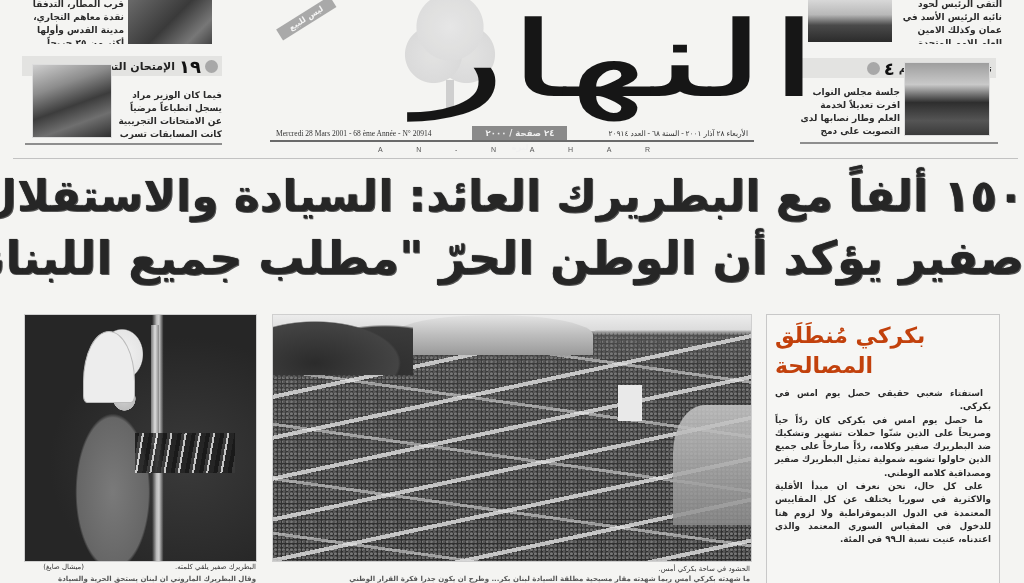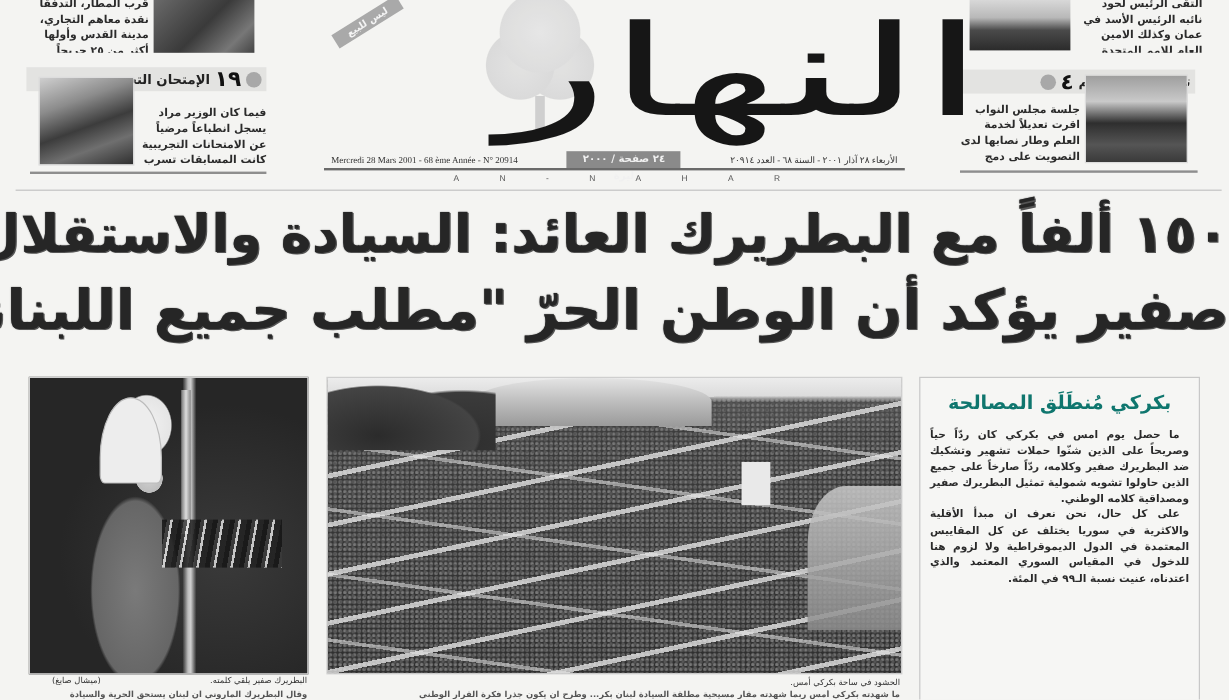--- a/index.html
+++ b/index.html
@@ -97,22 +97,22 @@
   }
   .crowd-hills { background: linear-gradient(180deg, #e4e4e4 0%, #bdbdbd 50%, #9a9a9a 100%); }
 
   .caption { font-size: 7px; color: #333; }
 
   
   .article-box {
     border: 1px solid #c8c8c8; background: #f6f6f4;
   }
   .article-title {
-    font-family: "DejaVu Sans", sans-serif; font-weight: bold; font-size: 16px;
-    color: #0f766e; direction: rtl; text-align: center; line-height: 30px;
+    font-family: "DejaVu Sans", sans-serif; font-weight: bold; font-size: 22px;
+    color: #c2410c; direction: rtl; text-align: left; line-height: 30px;
   }
   .article-body {
     font-size: 8.8px; line-height: 13.3px; color: #2a2a2a; font-weight: bold;
     direction: rtl; text-align: justify; text-align-last: right;
   }
   .article-body p { margin: 0; text-indent: 8px; }
 </style>
 </head>
 <body>
 
@@ -189,20 +189,21 @@
   <div class="abs crowd-hills" style="left:120px;top:0;width:200px;height:40px;border-radius:50% 50% 0 0"></div>
   <div class="abs crowd-trees" style="left:0;top:0;width:140px;height:60px"></div>
   <div class="abs" style="left:400px;top:90px;width:80px;height:120px;background:linear-gradient(180deg,#c9c9c9,#8d8d8d);border-radius:40% 0 0 0;opacity:0.85"></div>
   <div class="abs" style="left:345px;top:70px;width:24px;height:36px;background:#e9e9e9"></div>
 </div>
 <div class="abs caption rtl" style="left:560px;top:565px;width:190px">الحشود في ساحة بكركي أمس.</div>
 
 <div class="abs article-box" style="left:766px;top:314px;width:234px;height:275px;padding:6px 8px">
   <div class="article-title">بكركي مُنطَلَق المصالحة</div>
   <div class="article-body" style="margin-top:6px">
+    <p>استفتاء شعبي حقيقي حصل يوم امس في بكركي.</p>
     <p>ما حصل يوم امس في بكركي كان ردّاً حياً وصريحاً على الذين شنّوا حملات تشهير وتشكيك ضد البطريرك صفير وكلامه، ردّاً صارخاً على جميع الذين حاولوا تشويه شمولية تمثيل البطريرك صفير ومصداقية كلامه الوطني.</p>
     <p>على كل حال، نحن نعرف ان مبدأ الأقلية والاكثرية في سوريا يختلف عن كل المقاييس المعتمدة في الدول الديموقراطية ولا لزوم هنا للدخول في المقياس السوري المعتمد والذي اعتدناه، عنيت نسبة الـ٩٩ في المئة.</p>
 
   </div>
 </div>
 
 <div class="abs caption rtl" style="left:24px;top:575px;width:232px;height:8px;overflow:hidden;font-weight:bold;color:#555">وقال البطريرك الماروني ان لبنان يستحق الحرية والسيادة والاستقلال</div>
 <div class="abs caption rtl" style="left:272px;top:575px;width:478px;height:8px;overflow:hidden;font-weight:bold;color:#555">ما شهدته بكركي أمس ربما شهدته مقار مسيحية مطلقة السيادة لبنان بكر... وطرح ان يكون جذرا فكرة القرار الوطني</div>
 
 </body></html>

